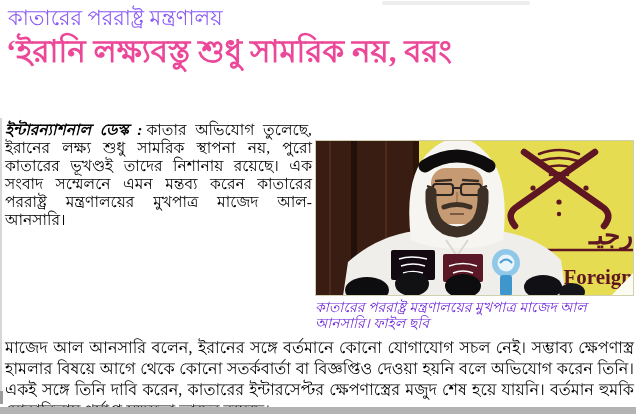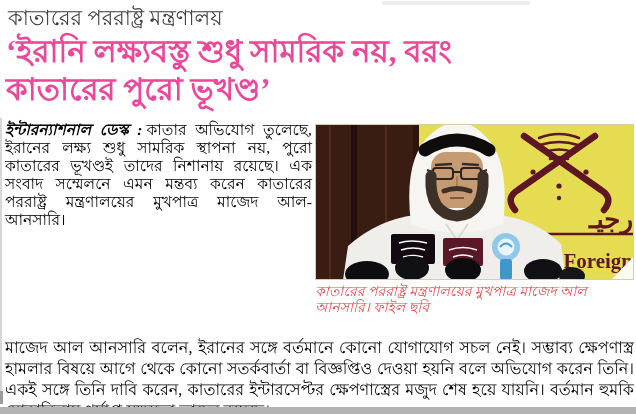--- a/index.html
+++ b/index.html
@@ -1,47 +1,46 @@
 <!DOCTYPE html>
 <html><head>
 <meta charset="utf-8">
 <style>
   html,body{margin:0;padding:0;}
   .sheet{position:relative;width:636px;height:414px;background:#ffffff;overflow:hidden;
          font-family:"Liberation Serif", serif;color:#000;}
   .top-artifact{position:absolute;left:382px;top:1px;width:148px;height:4px;
                 background:#ededed;border-radius:2px;}
-  .kicker{position:absolute;left:8px;top:5px;font-size:21px;line-height:26px;color:#404040;}
+  .kicker{position:absolute;left:8px;top:5px;font-size:21px;line-height:26px;color:#8b5cf6;}
   .headline{position:absolute;left:6px;top:33px;width:626px;font-size:31px;font-weight:bold;
             line-height:38px;color:#ec4899;}
   .body-left{position:absolute;left:5px;top:121px;width:307px;font-size:15.5px;
              line-height:17.9px;text-align:justify;}
   .body-left p{margin:0;}
   .dateline{font-weight:bold;font-style:italic;margin-right:4px;}
-  .photo-wrap{position:absolute;left:315px;top:124px;width:319px;}
+  .photo-wrap{position:absolute;left:315px;top:140px;width:319px;}
   .photo-svg{display:block;width:319px;height:156px;background:#e6dc52;}
-  .photo-caption{font-size:14px;font-style:italic;line-height:15.5px;margin-top:4px;color:#ef4444;}
+  .photo-caption{font-size:14px;font-style:italic;line-height:15.5px;margin-top:4px;color:#6d28d9;}
   .body-bottom{position:absolute;left:5px;top:321px;width:629px;font-size:16px;
                line-height:21px;text-align:justify;}
   .left-rule{position:absolute;left:0;top:118px;width:2px;height:276px;background:#d7d7d7;}
   .left-rule-dark{position:absolute;left:0;top:391px;width:3px;height:13px;background:#9c9c9c;}
   .bottom-rule{position:absolute;left:0;top:407px;width:636px;height:7px;background:#b3b3b3;}
 </style>
 </head>
 <body>
 
 <div class="sheet">
 
   <div class="top-artifact"></div>
 
   <div class="kicker">কাতারের পররাষ্ট্র মন্ত্রণালয়</div>
 
   <div class="headline">
     <div>‘ইরানি লক্ষ্যবস্তু শুধু সামরিক নয়, বরং</div>
-    <div>কাতারের পুরো ভূখণ্ড’</div>
   </div>
 
   <div class="body-left">
     <p><b class="dateline">ইন্টারন্যাশনাল ডেস্ক :</b><span>কাতার অভিযোগ তুলেছে, ইরানের লক্ষ্য শুধু সামরিক স্থাপনা নয়, পুরো কাতারের ভূখণ্ডই তাদের নিশানায় রয়েছে। এক সংবাদ সম্মেলনে এমন মন্তব্য করেন কাতারের পররাষ্ট্র মন্ত্রণালয়ের মুখপাত্র মাজেদ আল-আনসারি।</span></p>
   </div>
 
   <figure class="photo-wrap" style="margin:0">
     <svg class="photo-svg" viewBox="0 0 319 156">
 
       <rect x="0" y="0" width="319" height="156" fill="#e6dc52"></rect>

